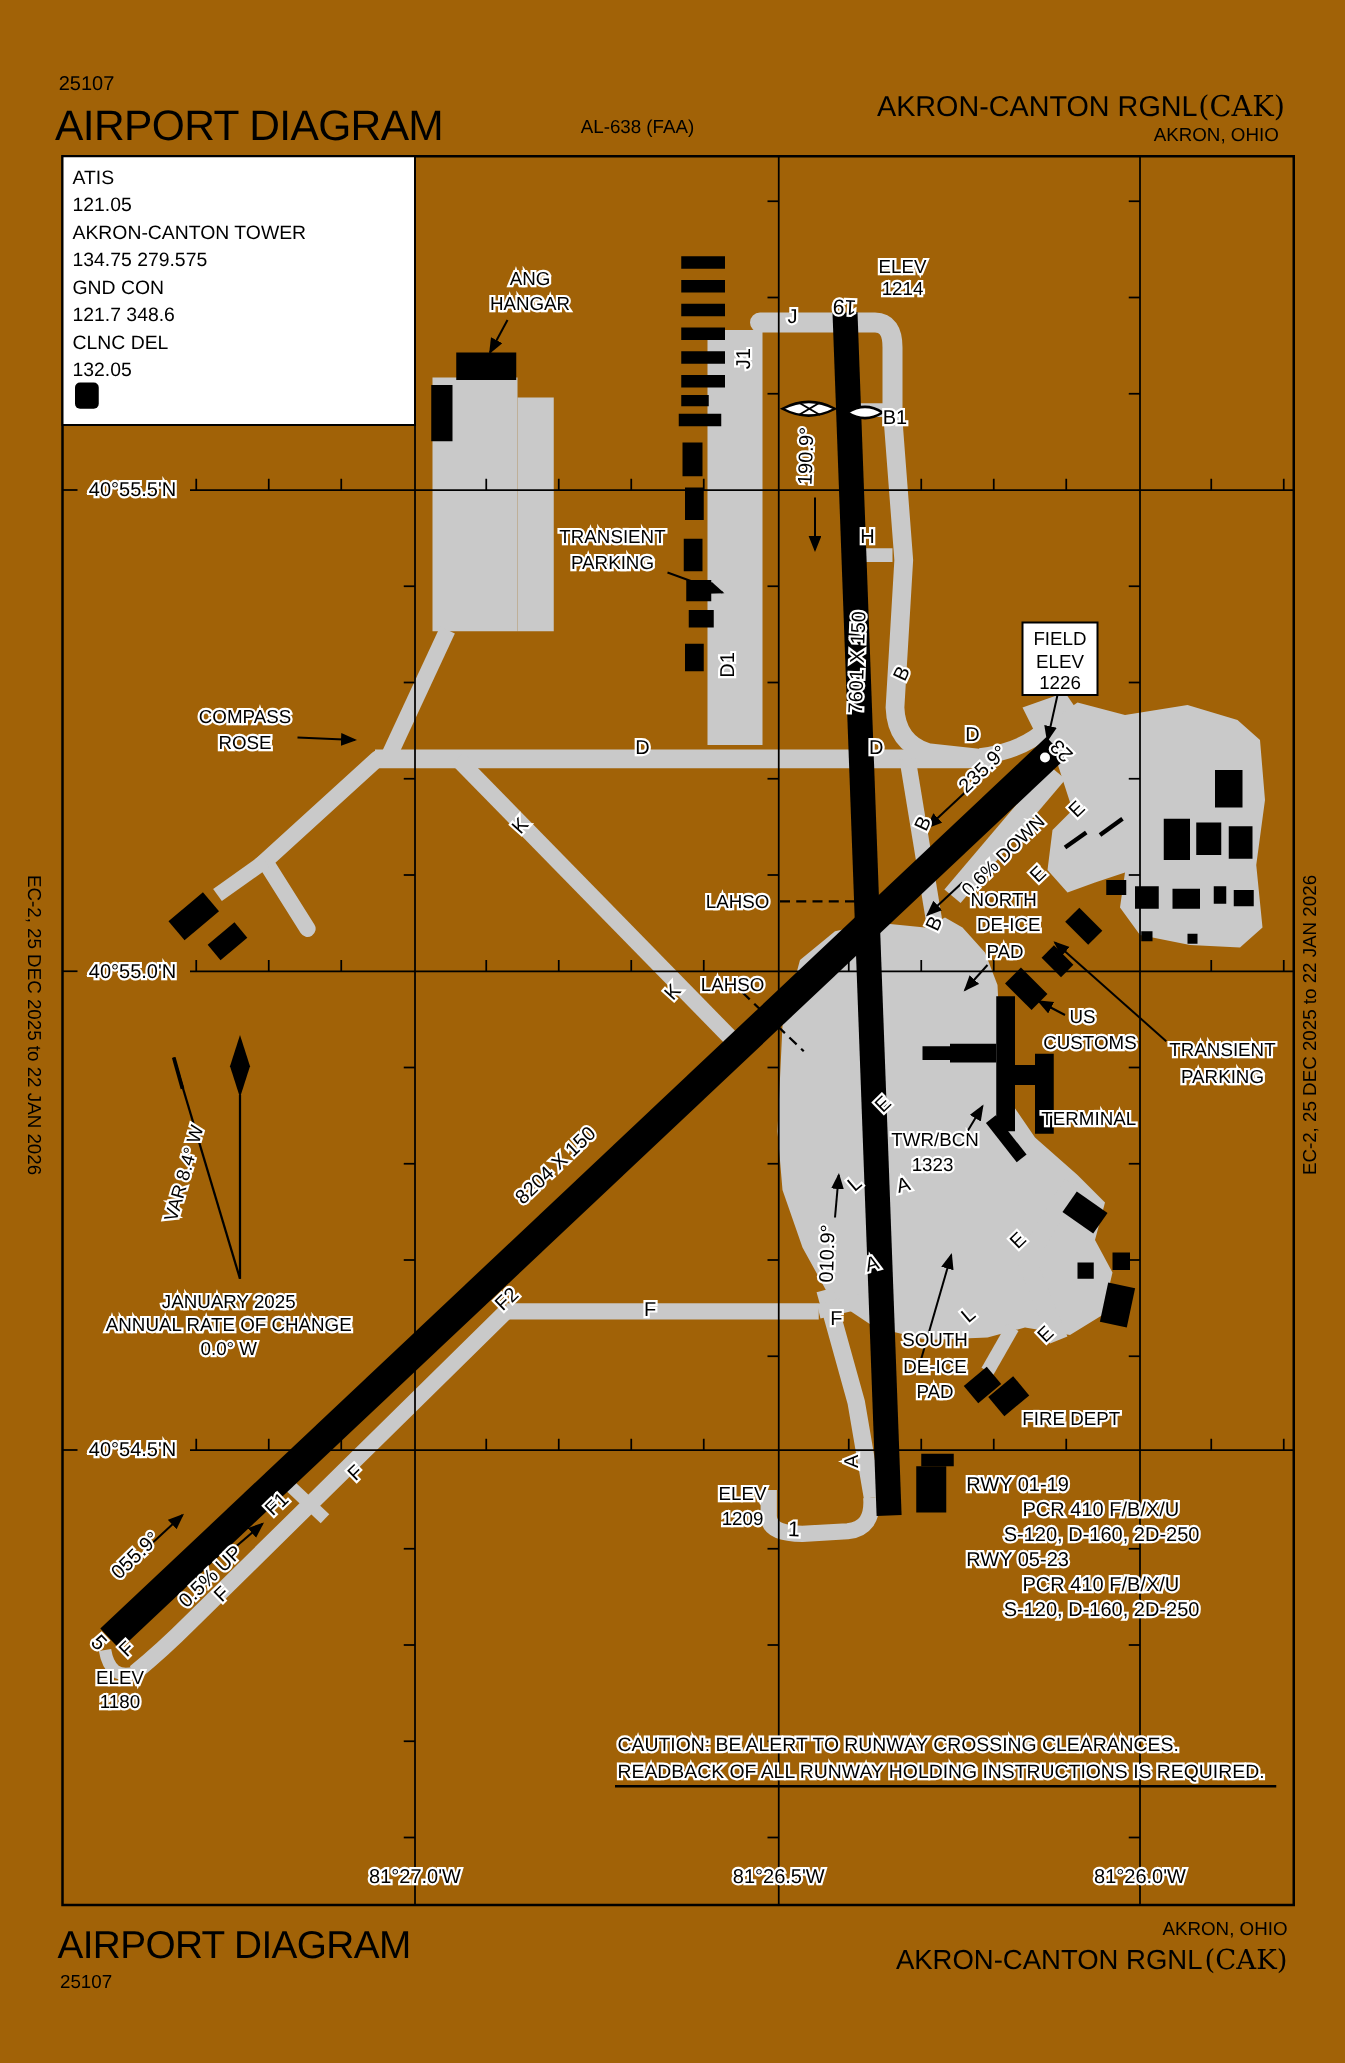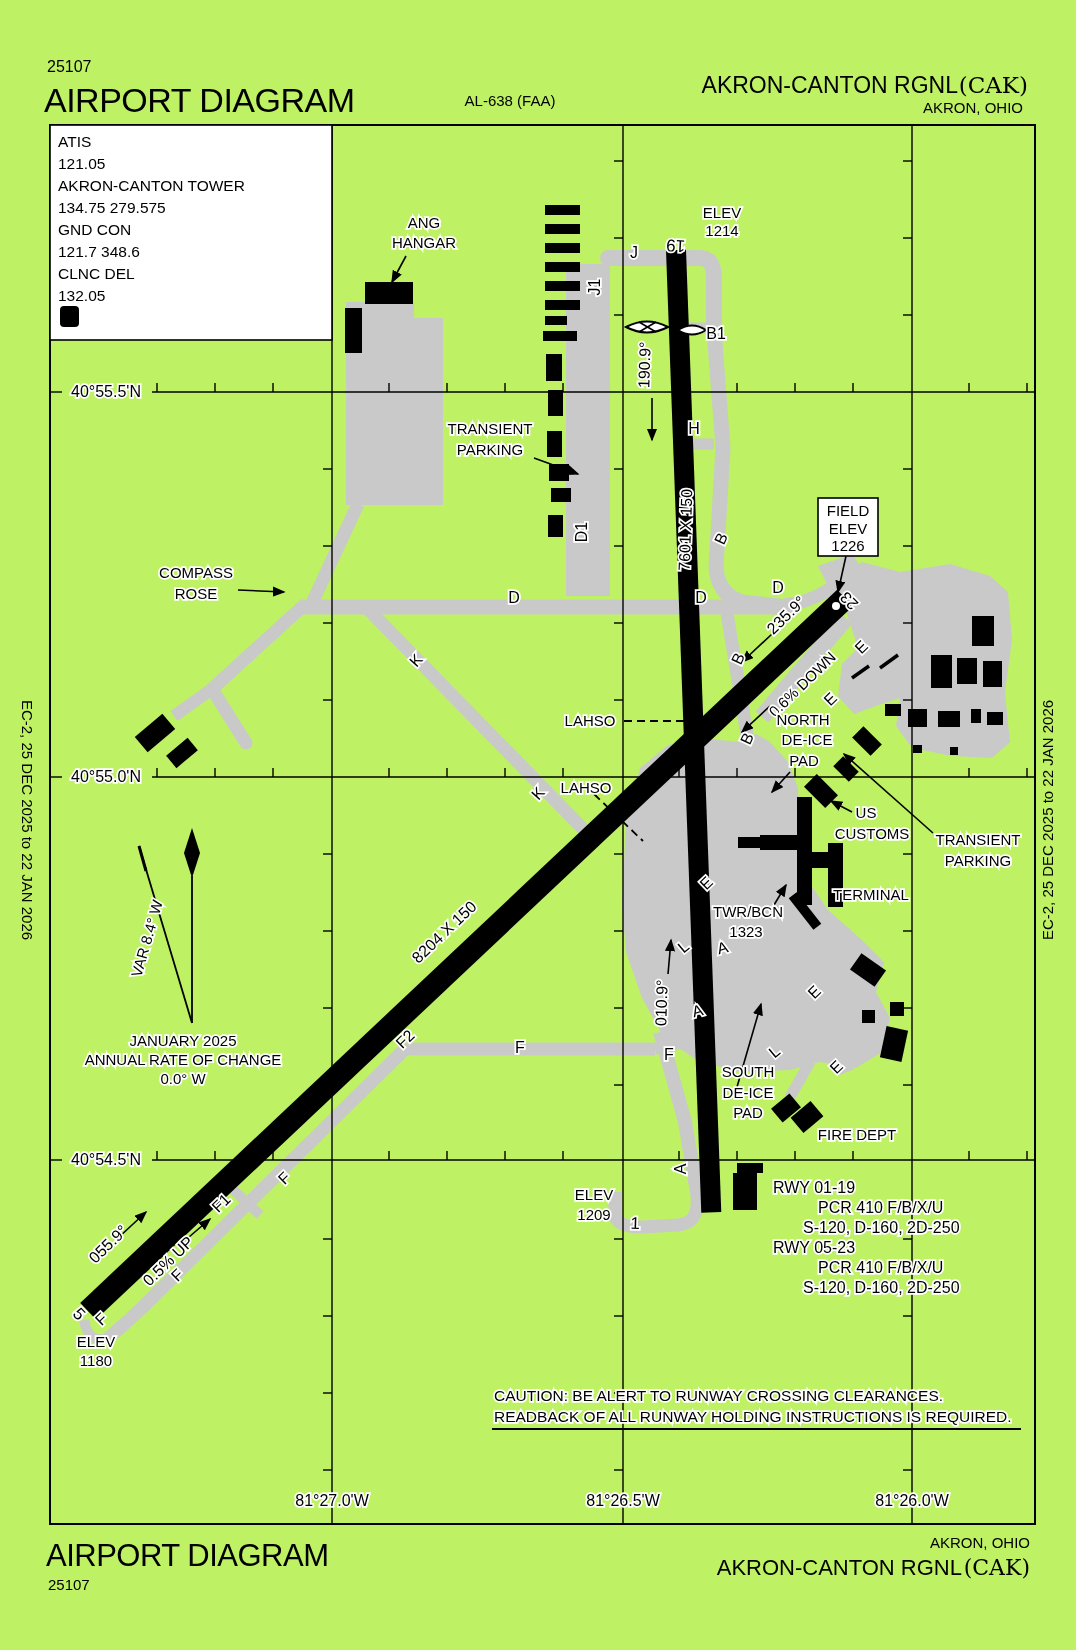--- a/index.html
+++ b/index.html
@@ -1,16 +1,16 @@
 <!DOCTYPE html>
 <html><head>
 <meta charset="utf-8">
 <style>
   html,body{margin:0;padding:0;background:#fff;}
-  #page{position:relative;width:1076px;height:1650px;background:#bef264;overflow:hidden;}
+  #page{position:relative;width:1076px;height:1650px;background:#a16207;overflow:hidden;}
   svg{display:block;}
   text{font-family:"Liberation Sans",sans-serif;fill:#000;}
   .serif{font-family:"DejaVu Serif",serif;}
   #map-labels text{paint-order:stroke;stroke:#fff;stroke-width:3.5px;}
   .ink{stroke:#000;}
 </style>
 </head>
 <body>
 
 <div id="page">

